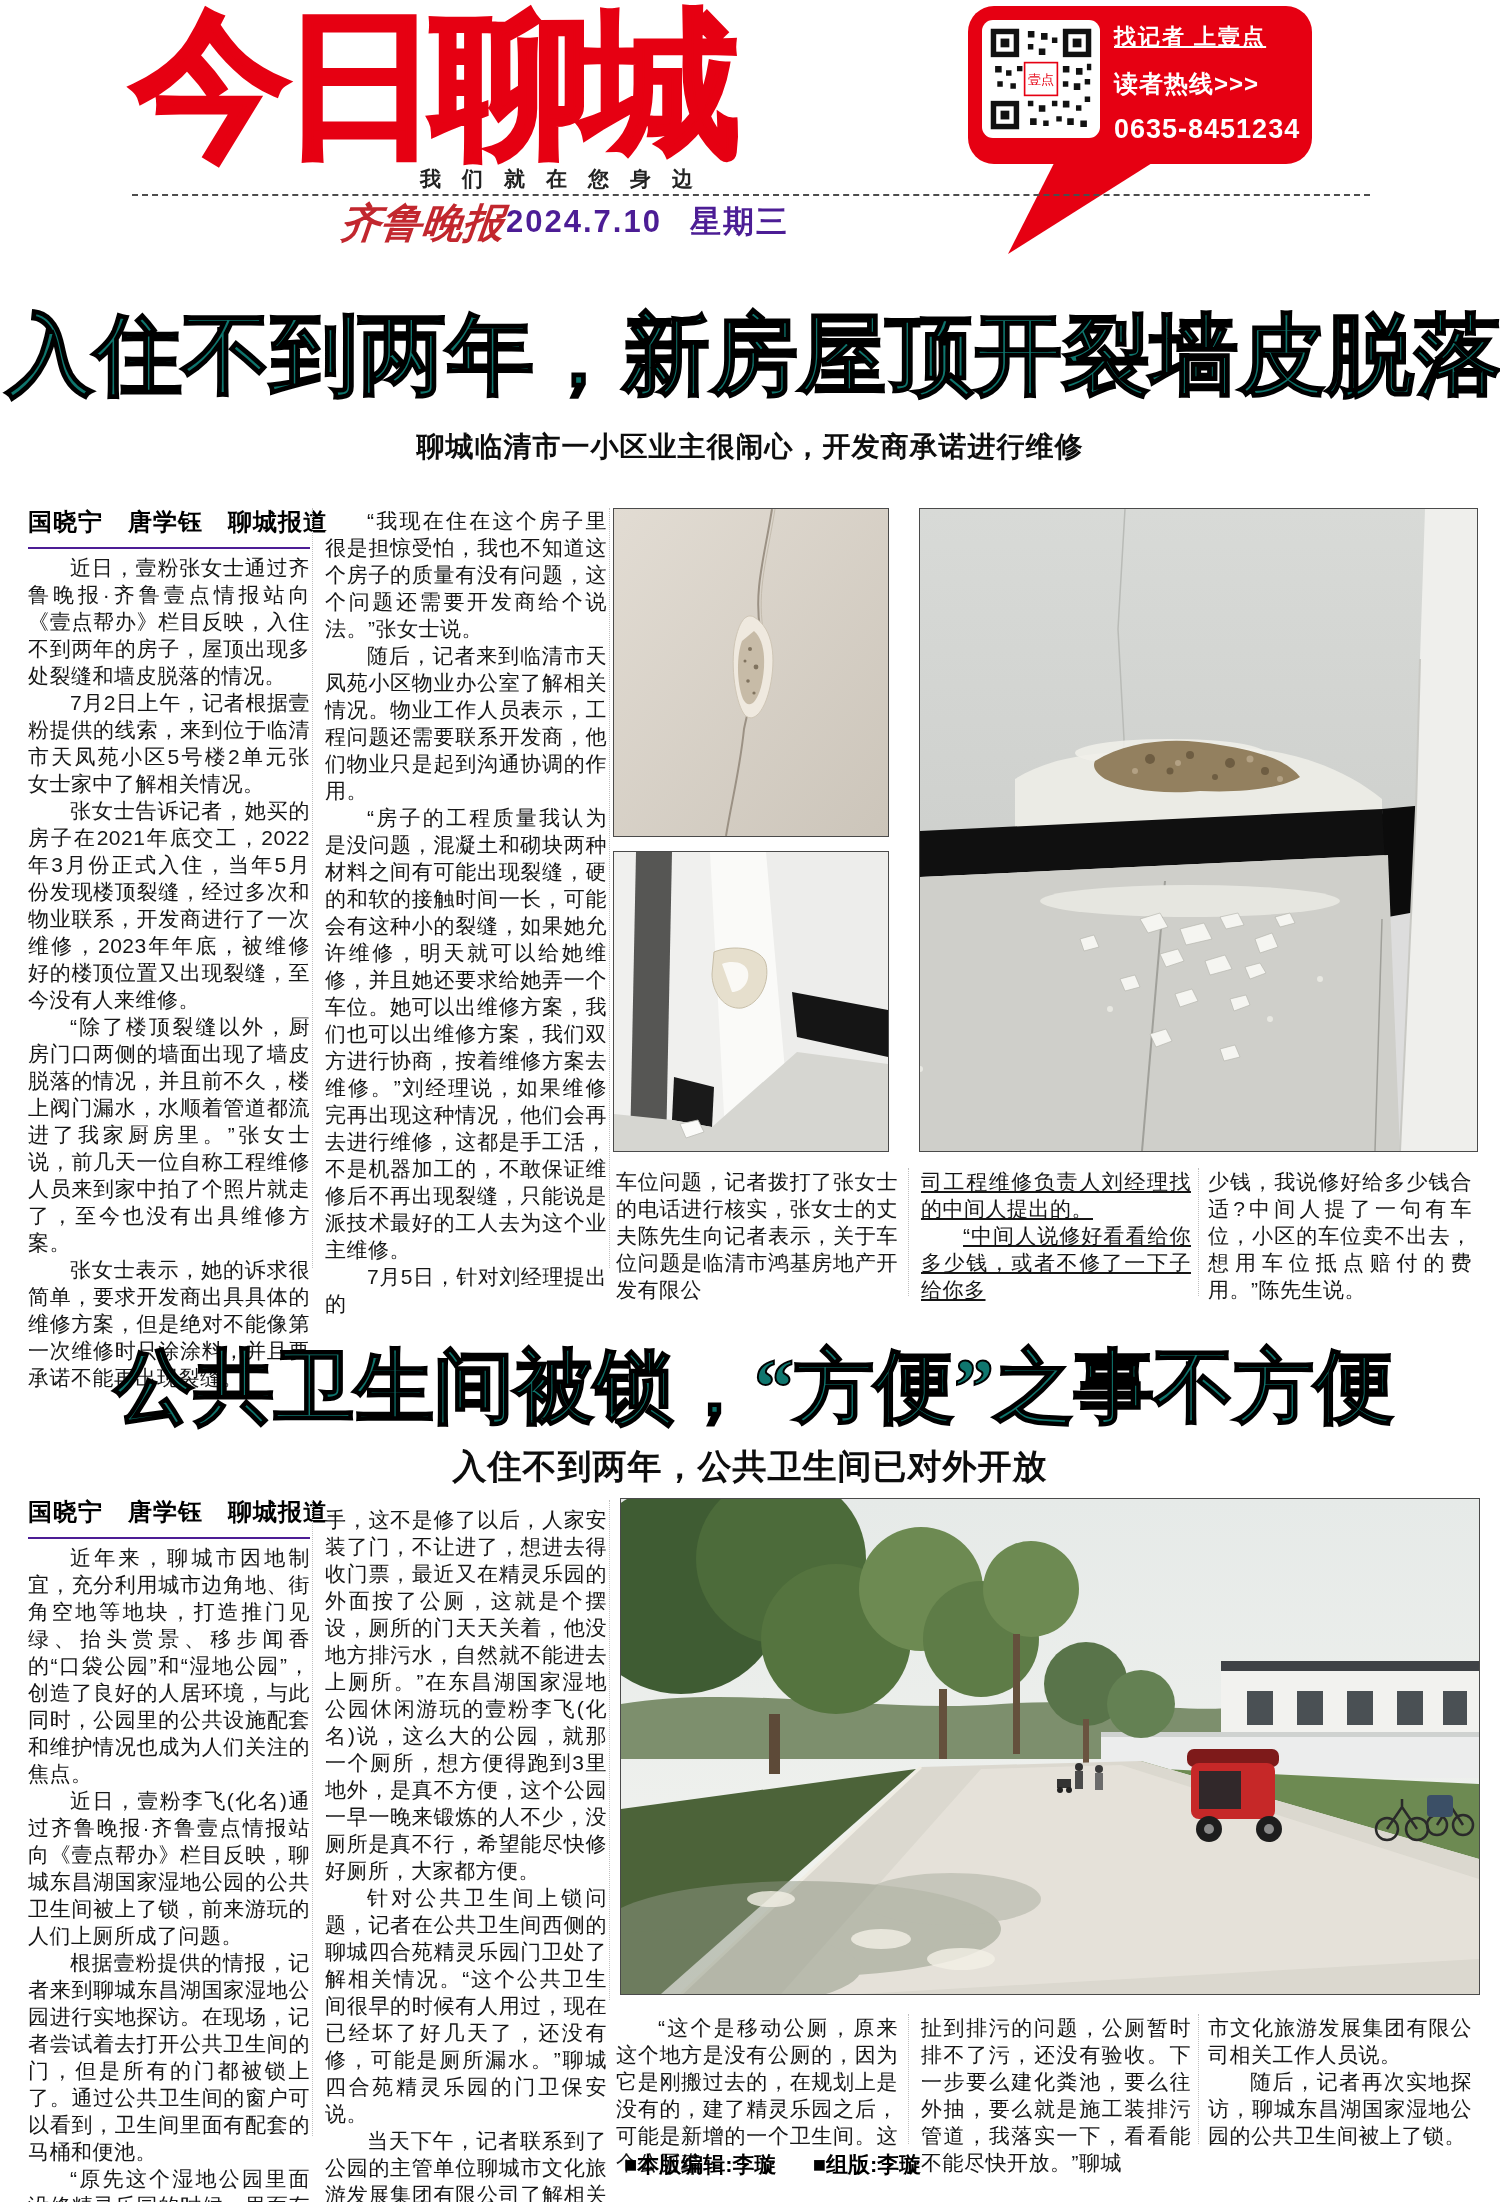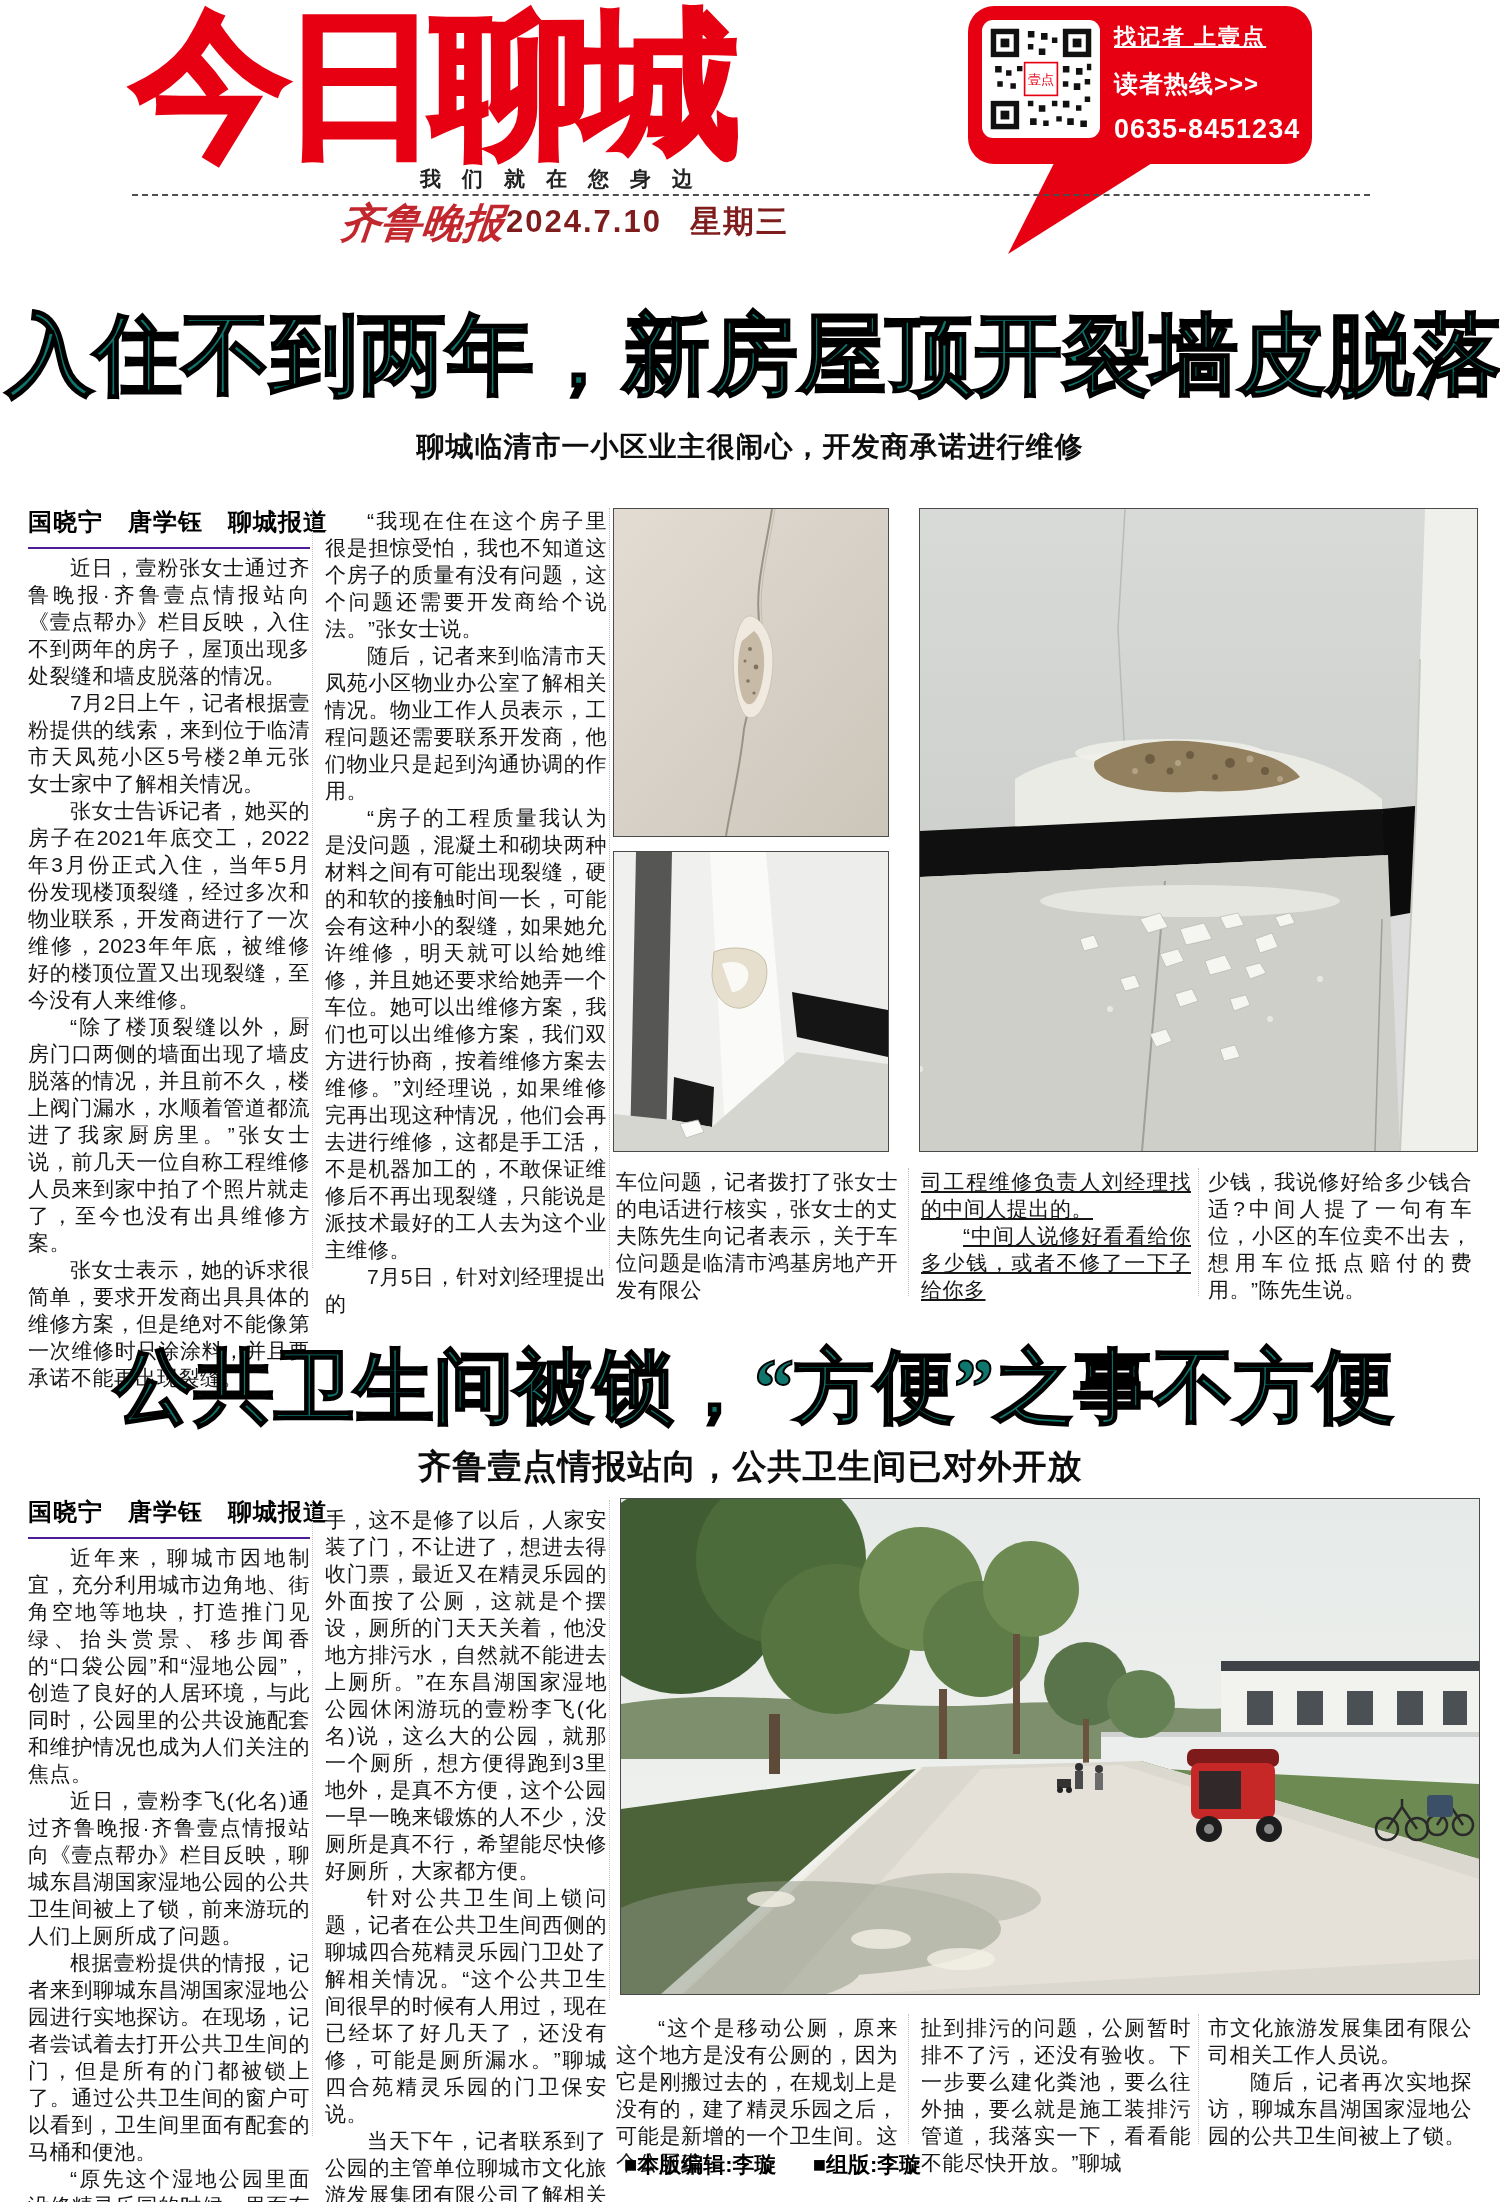--- a/index.html
+++ b/index.html
@@ -16,21 +16,21 @@
   .bubble-text{position:absolute;left:146px;top:16px;width:190px;color:#fff;}
   .bub1{font-size:22px;font-weight:700;letter-spacing:2px;text-decoration:underline;white-space:nowrap;}
   .bub2{font-size:24px;font-weight:600;margin-top:16px;letter-spacing:1px;white-space:nowrap;}
   .bub3{font-size:27px;font-weight:600;margin-top:14px;letter-spacing:1px;white-space:nowrap;}
   .slogan{position:absolute;left:420px;top:165px;font-size:21px;font-weight:700;
         letter-spacing:21px;color:#222;white-space:nowrap;}
   .rule-dashed{position:absolute;left:132px;top:194px;width:1238px;border-top:2px dashed #4d4d4d;}
   .paper-logo{position:absolute;left:340px;top:196px;font-size:41px;font-weight:700;font-style:italic;
         color:#c2272e;font-family:"Liberation Serif","DejaVu Serif",serif;transform:skewX(-6deg);white-space:nowrap;}
   .dateline{position:absolute;left:506px;top:201px;font-size:31px;font-weight:700;letter-spacing:2px;
-        color:#7f1d1d;white-space:nowrap;}
+        color:#4c1d95;white-space:nowrap;}
   .dateline .wd{margin-left:28px;}
   
   .headline{position:absolute;left:0;width:1500px;margin:4px;text-align:center;color:#0f766e;
         font-family:"Liberation Serif","DejaVu Serif",serif;font-weight:900;white-space:nowrap;}
   .h1a{top:292px;font-size:88px;-webkit-text-stroke:2px #000;}
   .h2a{top:1330px;font-size:80px;-webkit-text-stroke:2px #000;}
   .subhead{position:absolute;left:0;width:1500px;text-align:center;font-weight:700;color:#0d0d0d;white-space:nowrap;}
   .s1{top:428px;font-size:28px;letter-spacing:1px;}
   .s2{top:1444px;font-size:34px;letter-spacing:1px;}
   
@@ -209,21 +209,21 @@
       <p class="para cont">司工程维修负责人刘经理找的中间人提出的。</p>
       <p class="para">“中间人说修好看看给你多少钱，或者不修了一下子给你多</p>
     </div>
   <div class="bodycol" style="left:1208px;top:1168px;width:264px;height:140px;">
       <p class="para cont">少钱，我说修好给多少钱合适?中间人提了一句有车位，小区的车位卖不出去，想用车位抵点赔付的费用。”陈先生说。</p>
     </div>
   <div class="vsep" style="left:908px;top:1168px;height:128px;"></div>
   <div class="vsep" style="left:1198px;top:1168px;height:128px;"></div>
 
   <h1 class="headline h2a">公共卫生间被锁，“方便”之事不方便</h1>
-  <div class="subhead s2">齐鲁壹点情报站向，公共卫生间已对外开放</div>
+  <div class="subhead s2">入住不到两年，公共卫生间已对外开放</div>
 
   <div class="byline" style="left:28px;top:1496px;">国晓宁　唐学钰　聊城报道</div>
   <div class="bodycol" style="left:28px;top:1544px;height:586px;">
       <p class="para">近年来，聊城市因地制宜，充分利用城市边角地、街角空地等地块，打造推门见绿、抬头赏景、移步闻香的“口袋公园”和“湿地公园”，创造了良好的人居环境，与此同时，公园里的公共设施配套和维护情况也成为人们关注的焦点。</p>
       <p class="para">近日，壹粉李飞(化名)通过齐鲁晚报·齐鲁壹点情报站向《壹点帮办》栏目反映，聊城东昌湖国家湿地公园的公共卫生间被上了锁，前来游玩的人们上厕所成了问题。</p>
       <p class="para">根据壹粉提供的情报，记者来到聊城东昌湖国家湿地公园进行实地探访。在现场，记者尝试着去打开公共卫生间的门，但是所有的门都被锁上了。通过公共卫生间的窗户可以看到，卫生间里面有配套的马桶和便池。</p>
       <p class="para">“原先这个湿地公园里面没修精灵乐园的时候，里面有一个公厕，来这玩的人都去那边解</p>
     </div>
   <div class="bodycol" style="left:325px;top:1506px;height:640px;">
       <p class="para cont">手，这不是修了以后，人家安装了门，不让进了，想进去得收门票，最近又在精灵乐园的外面按了公厕，这就是个摆设，厕所的门天天关着，他没地方排污水，自然就不能进去上厕所。”在东昌湖国家湿地公园休闲游玩的壹粉李飞(化名)说，这么大的公园，就那一个厕所，想方便得跑到3里地外，是真不方便，这个公园一早一晚来锻炼的人不少，没厕所是真不行，希望能尽快修好厕所，大家都方便。</p>

